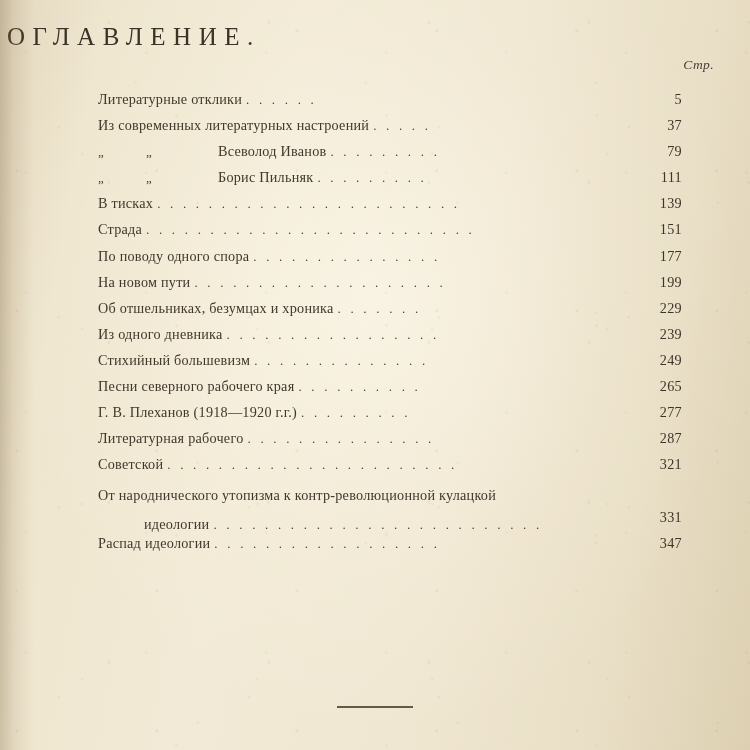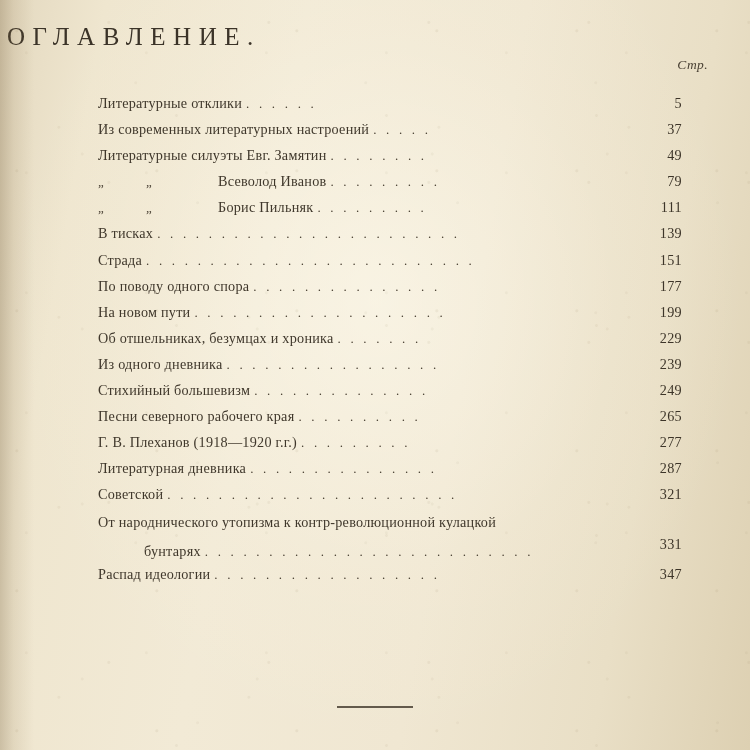--- a/index.html
+++ b/index.html
@@ -65,40 +65,40 @@
     width: 744px;
     font-size: 25px;
     letter-spacing: 7.5px;
     color: #3b3328;
     font-family: "Liberation Serif", serif;
     text-indent: 7px;
   }
 
   .stp {
     position: absolute;
-    right: 42px;
+    right: 36px;
     top: 57px;
     font-size: 13.5px;
     font-style: italic;
     color: #4a4134;
     letter-spacing: 0.4px;
   }
 
   .toc {
     position: absolute;
     left: 98px;
     top: 86px;
     width: 584px;
   }
 
   .row {
     position: relative;
     display: block;
     height: 26.1px;
-    line-height: 34px;
+    line-height: 27px;
     font-size: 14.2px;
     color: #3f372b;
     white-space: nowrap;
   }
   .row .label {
     display: inline;
     letter-spacing: 0.25px;
   }
   .row .dots {
     display: inline;
@@ -169,24 +169,20 @@
       <div class="row">
         <span class="label">Литературные отклики</span><span class="dots">. . . . . .</span>
         <span class="page">5</span>
       </div>
 
       <div class="row">
         <span class="label">Из современных литературных настроений</span><span class="dots">. . . . .</span>
         <span class="page">37</span>
       </div>
 
-      <div class="row">
-        <span class="label">Литературные силуэты Евг. Замятин</span><span class="dots">. . . . . . . .</span>
-        <span class="page">49</span>
-      </div>
 
       <div class="row indent-quote">
         <span class="quote-mark q1">„</span><span class="quote-mark q2">„</span><span class="label">Всеволод Иванов</span><span class="dots">. . . . . . . . .</span>
         <span class="page">79</span>
       </div>
 
       <div class="row indent-quote">
         <span class="quote-mark q1">„</span><span class="quote-mark q2">„</span><span class="label">Борис Пильняк</span><span class="dots">. . . . . . . . .</span>
         <span class="page">111</span>
       </div>
@@ -231,34 +227,34 @@
         <span class="label">Песни северного рабочего края</span><span class="dots">. . . . . . . . . .</span>
         <span class="page">265</span>
       </div>
 
       <div class="row">
         <span class="label">Г. В.  Плеханов (1918—1920 г.г.)</span><span class="dots">. . . . . . . . .</span>
         <span class="page">277</span>
       </div>
 
       <div class="row">
-        <span class="label">Литературная дневника</span><span class="dots">. . . . . . . . . . . . . . .</span>
+        <span class="label">Литературная рабочего</span><span class="dots">. . . . . . . . . . . . . . .</span>
         <span class="page">287</span>
       </div>
 
 
 
       <div class="row">
         <span class="label">Советской</span><span class="dots">. . . . . . . . . . . . . . . . . . . . . . .</span>
         <span class="page">321</span>
       </div>
 
       <div class="row two-line">
         <span class="label">От народнического утопизма к контр-революционной кулацкой</span>
-        <span class="label l2"><span>бунтарях</span><span class="dots">. . . . . . . . . . . . . . . . . . . . . . . . . .</span></span>
+        <span class="label l2"><span>идеологии</span><span class="dots">. . . . . . . . . . . . . . . . . . . . . . . . . .</span></span>
         <span class="page">331</span>
       </div>
 
 
       <div class="row">
         <span class="label">Распад идеологии</span><span class="dots">. . . . . . . . . . . . . . . . . .</span>
         <span class="page">347</span>
       </div>
 
     </div>

